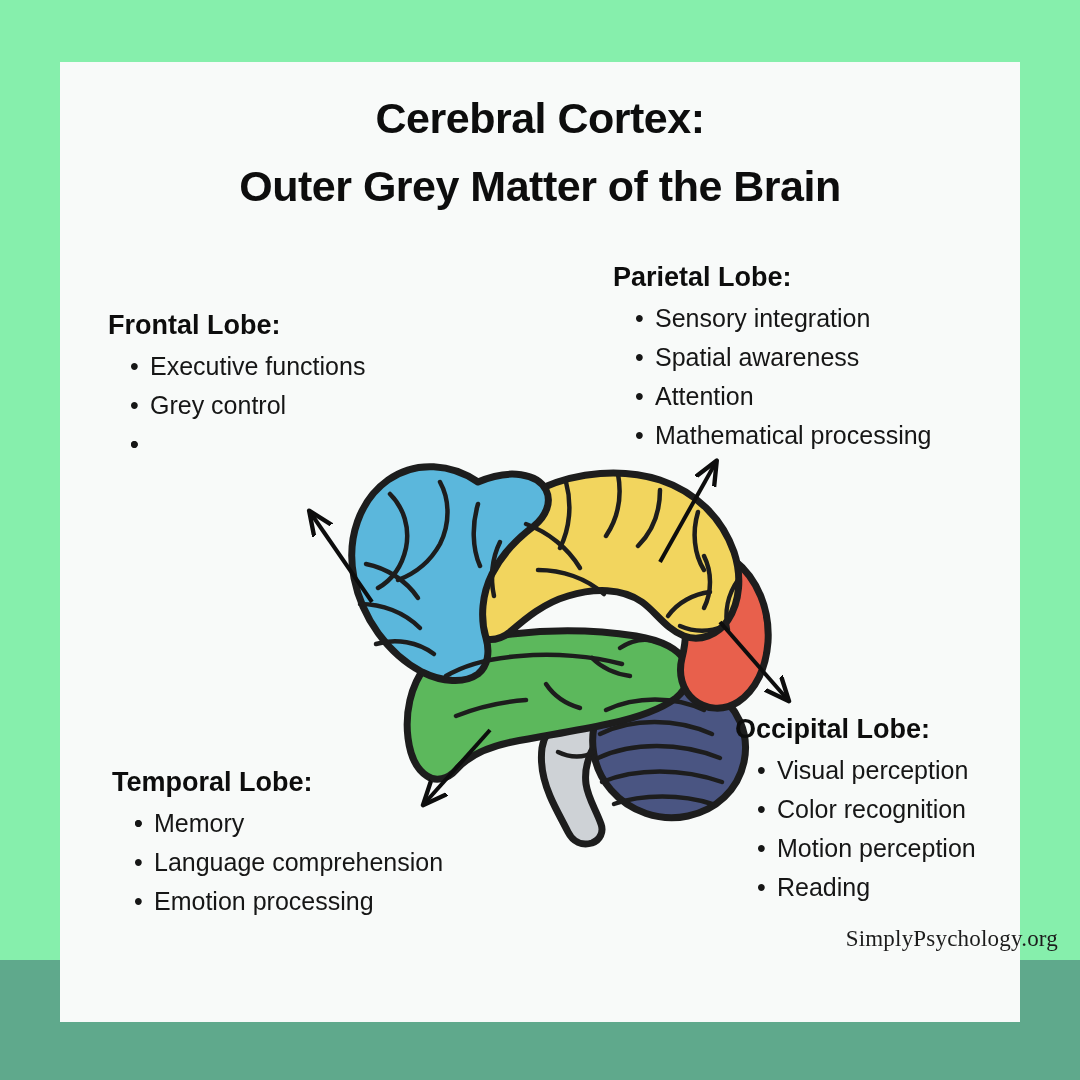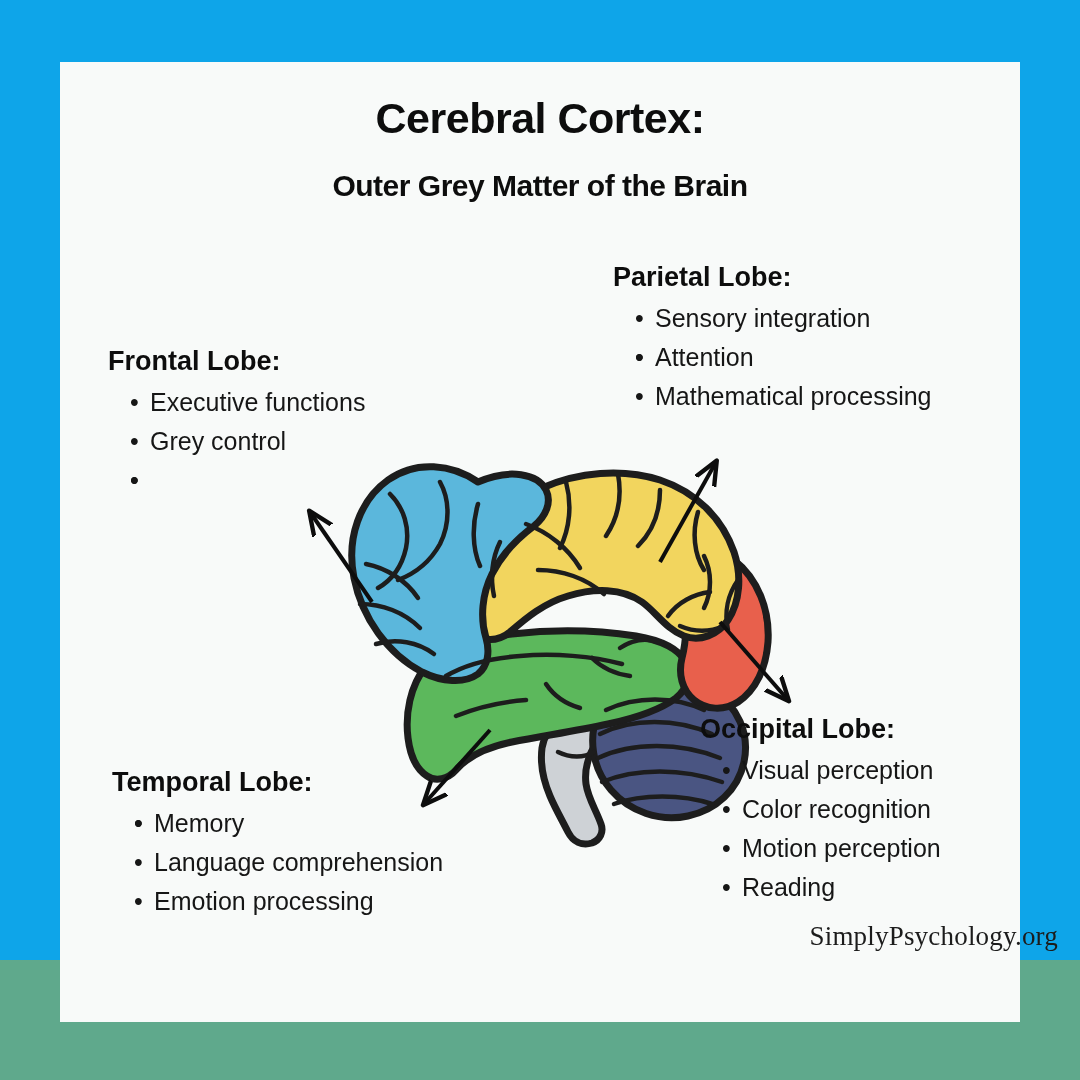--- a/index.html
+++ b/index.html
@@ -11,21 +11,21 @@
     width: 1080px;
     height: 1080px;
     overflow: hidden;
     font-family: "Liberation Sans", sans-serif;
     background: #5FA98C;
   }
   #poster {
     position: relative;
     width: 1080px;
     height: 960px;
-    background: #0ea5e9;
+    background: #86efac;
   }
   #card {
     position: absolute;
     left: 60px;
     top: 62px;
     width: 960px;
     height: 960px;
     background: #F8FAF9;
   }
 
@@ -40,21 +40,21 @@
   .title-line {
     font-weight: bold;
     color: #0D0D0D;
     letter-spacing: -0.5px;
   }
   #title-line-1 {
     font-size: 43px;
     line-height: 56px;
   }
   #title-line-2 {
-    font-size: 30px;
+    font-size: 43px;
     line-height: 56px;
     margin-top: 12px;
   }
 
   
   .lobe-block {
     position: absolute;
   }
   .lobe-heading {
     font-size: 27px;
@@ -77,24 +77,24 @@
   }
   .lobe-list li .bullet {
     position: absolute;
     left: -20px;
     top: 0;
     font-size: 25px;
     line-height: 39px;
     color: #161616;
   }
 
-  #frontal-block  { left: 48px;  top: 248px; margin-top: 36px; }
+  #frontal-block  { left: 48px;  top: 248px; }
   #parietal-block { left: 553px; top: 200px; }
   #temporal-block { left: 52px;  top: 705px; }
-  #occipital-block{ left: 640px; top: 652px; }
+  #occipital-block{ left: 675px; top: 652px; }
 
   
   #brain-figure {
     position: absolute;
     left: 270px;
     top: 390px;
     width: 480px;
     height: 400px;
   }
   #brain-figure svg { display: block; }
@@ -108,21 +108,21 @@
     height: 960px;
     pointer-events: none;
   }
 
   
   #footer-credit {
     position: absolute;
     right: 22px;
     bottom: 8px;
     font-family: "Liberation Serif", serif;
-    font-size: 27px;
+    font-size: 23px;
     color: #1C1C1C;
     letter-spacing: 0.2px;
     text-align: center;
   }
 </style>
 </head>
 <body>
 
 <div id="poster">
   <div id="card">
@@ -253,20 +253,21 @@
 
     <div class="lobe-block" id="parietal-block">
       <div class="lobe-heading">Parietal Lobe:</div>
       <ul class="lobe-list">
         <li>
           <span class="bullet">•</span>
           <span>Sensory integration</span>
         </li>
         <li>
           <span class="bullet">•</span>
+          <span>Spatial awareness</span>
         </li>
         <li>
           <span class="bullet">•</span>
           <span>Attention</span>
         </li>
         <li>
           <span class="bullet">•</span>
           <span>Mathematical processing</span>
         </li>
       </ul>

